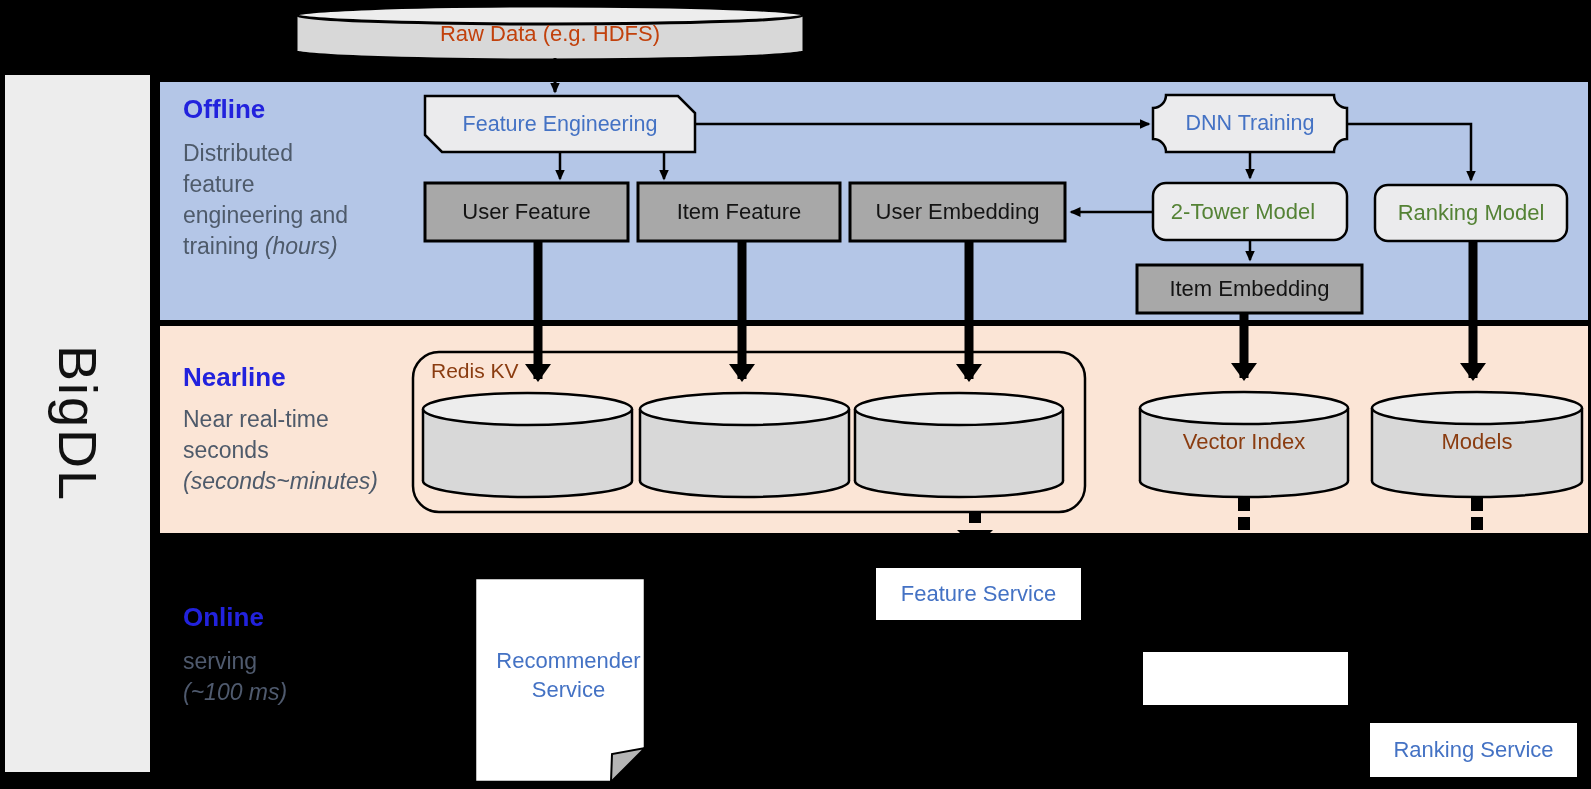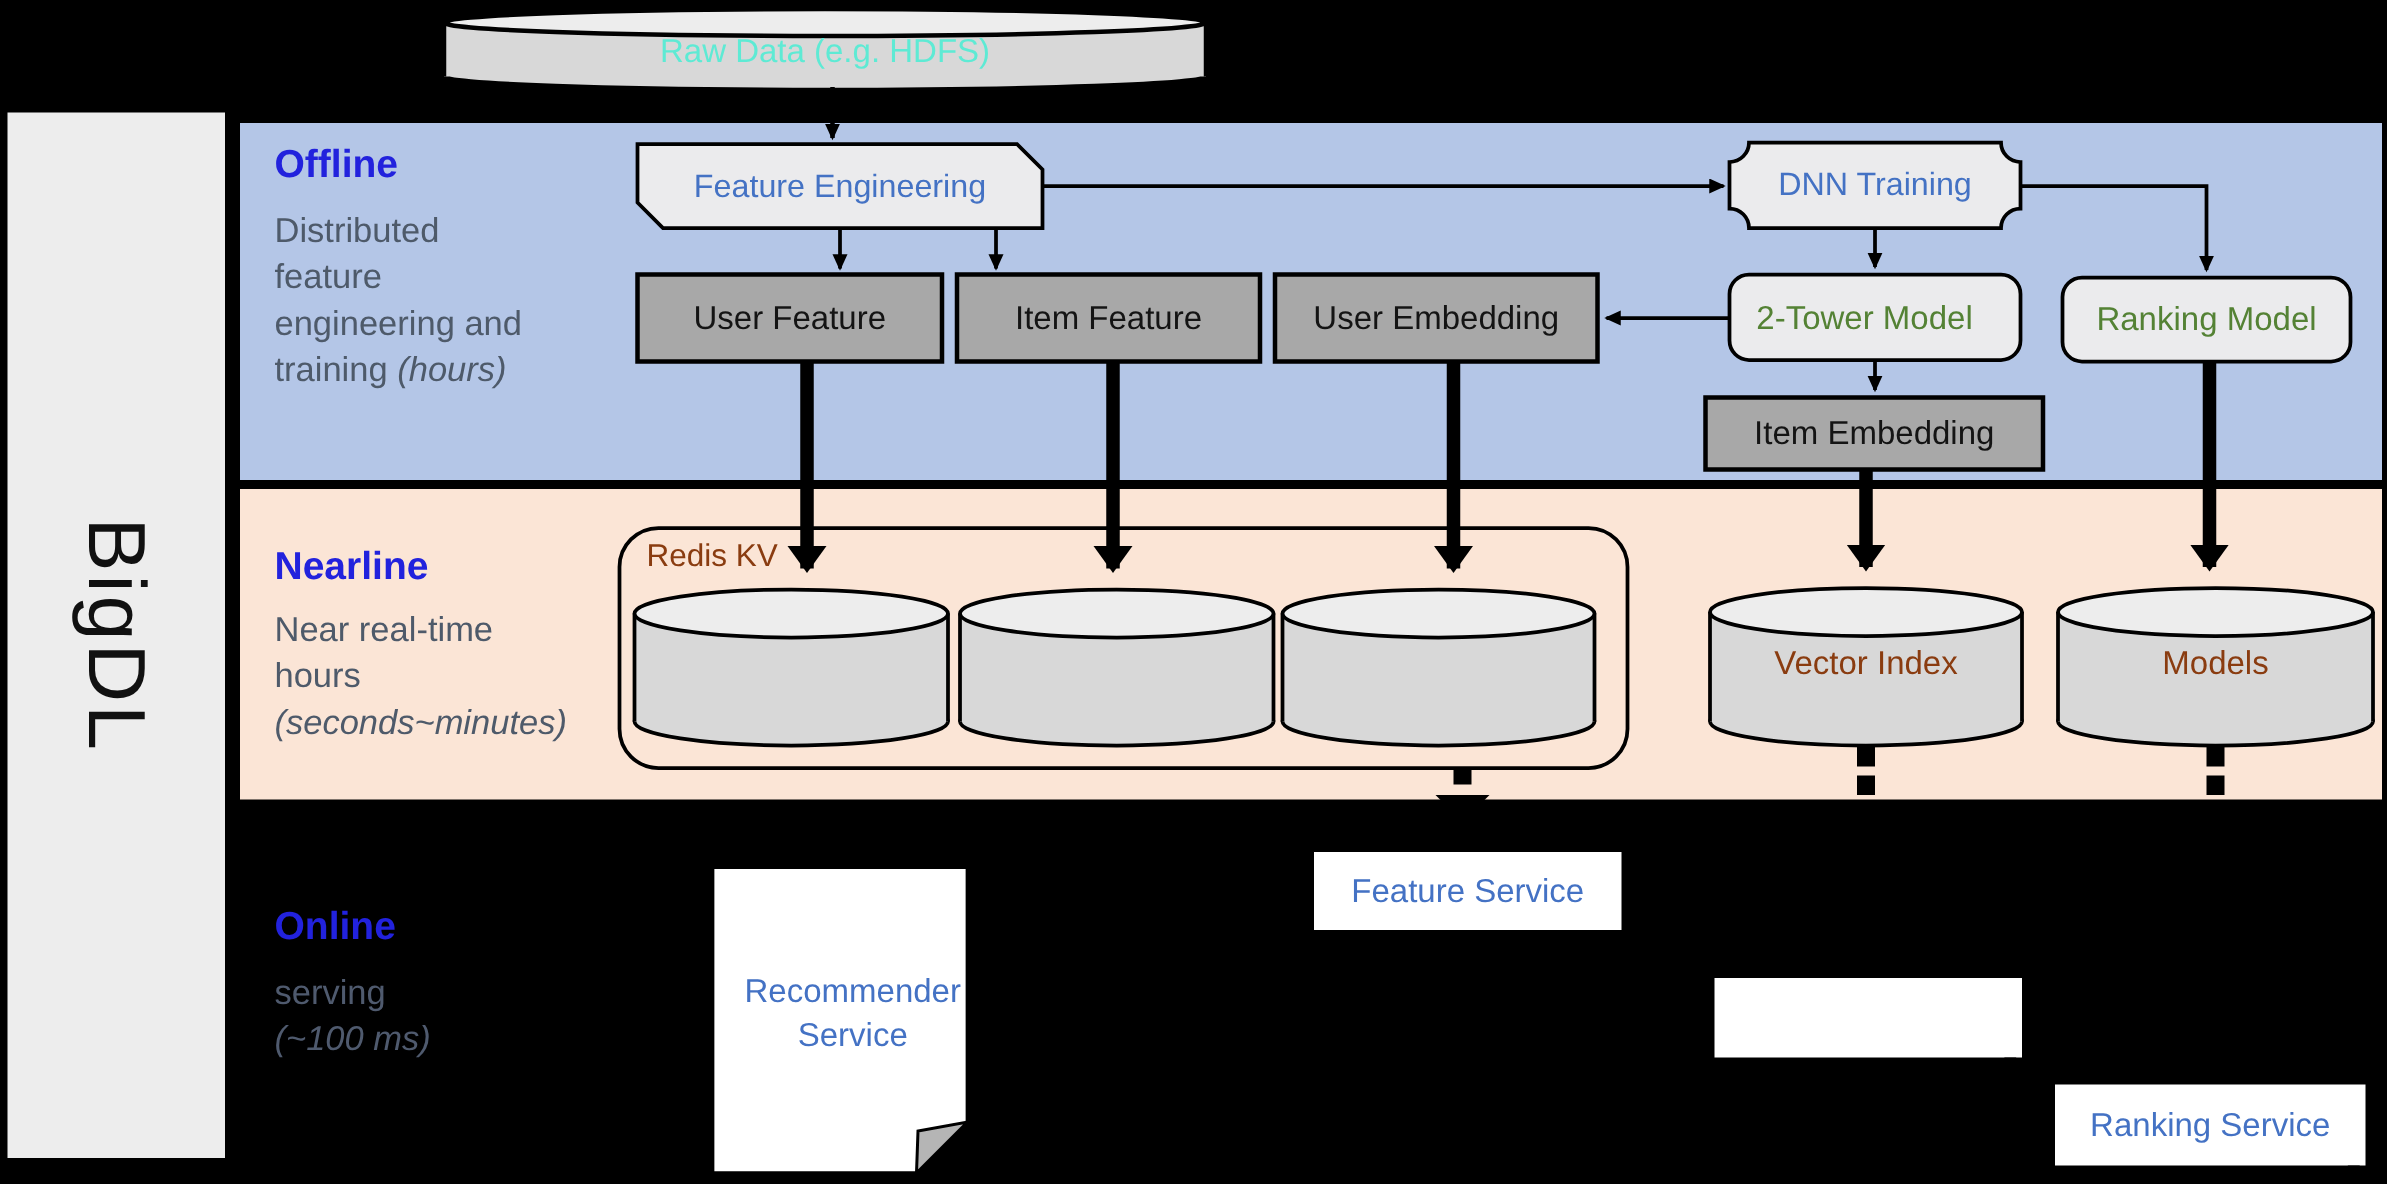--- a/index.html
+++ b/index.html
@@ -142,21 +142,21 @@
     <g>
       <rect x="1238" y="498" width="12" height="13" fill="#000"></rect>
       <rect x="1238" y="517" width="12" height="13" fill="#000"></rect>
     </g>
     <g>
       <rect x="1471" y="498" width="12" height="13" fill="#000"></rect>
       <rect x="1471" y="517" width="12" height="13" fill="#000"></rect>
     </g>
   </svg>
 
-  <div class="lbl center" style="left:295px;top:20px;width:510px;height:28px;font-size:22px;color:#5eead4;">Raw Data (e.g. HDFS)</div>
+  <div class="lbl center" style="left:295px;top:20px;width:510px;height:28px;font-size:22px;color:#c2410c;">Raw Data (e.g. HDFS)</div>
 
   <div class="lbl lane-title" style="left:183px;top:94px;">Offline</div>
   <div class="lbl lane-desc" style="left:183px;top:138px;width:250px;">
     <div>Distributed</div>
     <div>feature</div>
     <div>engineering and</div>
     <div><span>training</span> <em>(hours)</em></div>
   </div>
 
   <div class="lbl center node-blue" style="left:425px;top:96px;width:270px;height:56px;border-radius:24px;">Feature Engineering</div>
@@ -164,21 +164,21 @@
   <div class="lbl center node-black" style="left:425px;top:183px;width:203px;height:58px;">User Feature</div>
   <div class="lbl center node-black" style="left:638px;top:183px;width:202px;height:58px;">Item Feature</div>
   <div class="lbl center node-black" style="left:850px;top:183px;width:215px;height:58px;">User Embedding</div>
   <div class="lbl center node-green" style="left:1153px;top:183px;width:180px;height:57px;">2-Tower Model</div>
   <div class="lbl center node-green" style="left:1375px;top:185px;width:192px;height:56px;">Ranking Model</div>
   <div class="lbl center node-black" style="left:1137px;top:265px;width:225px;height:48px;">Item Embedding</div>
 
   <div class="lbl lane-title" style="left:183px;top:362px;">Nearline</div>
   <div class="lbl lane-desc" style="left:183px;top:404px;width:250px;">
     <div>Near real-time</div>
-    <div>hours</div>
+    <div>seconds</div>
     <div><em>(seconds~minutes)</em></div>
   </div>
   <div class="lbl node-brown" style="left:431px;top:359px;font-size:21px;">Redis KV</div>
   <div class="lbl center node-brown" style="left:1140px;top:424px;width:208px;height:36px;">Vector Index</div>
   <div class="lbl center node-brown" style="left:1372px;top:424px;width:210px;height:36px;">Models</div>
 
   <div class="lbl lane-title" style="left:183px;top:602px;">Online</div>
   <div class="lbl lane-desc" style="left:183px;top:646px;width:180px;color:#4f5a6e;">
     <div>serving</div>
     <div><em>(~100 ms)</em></div>

